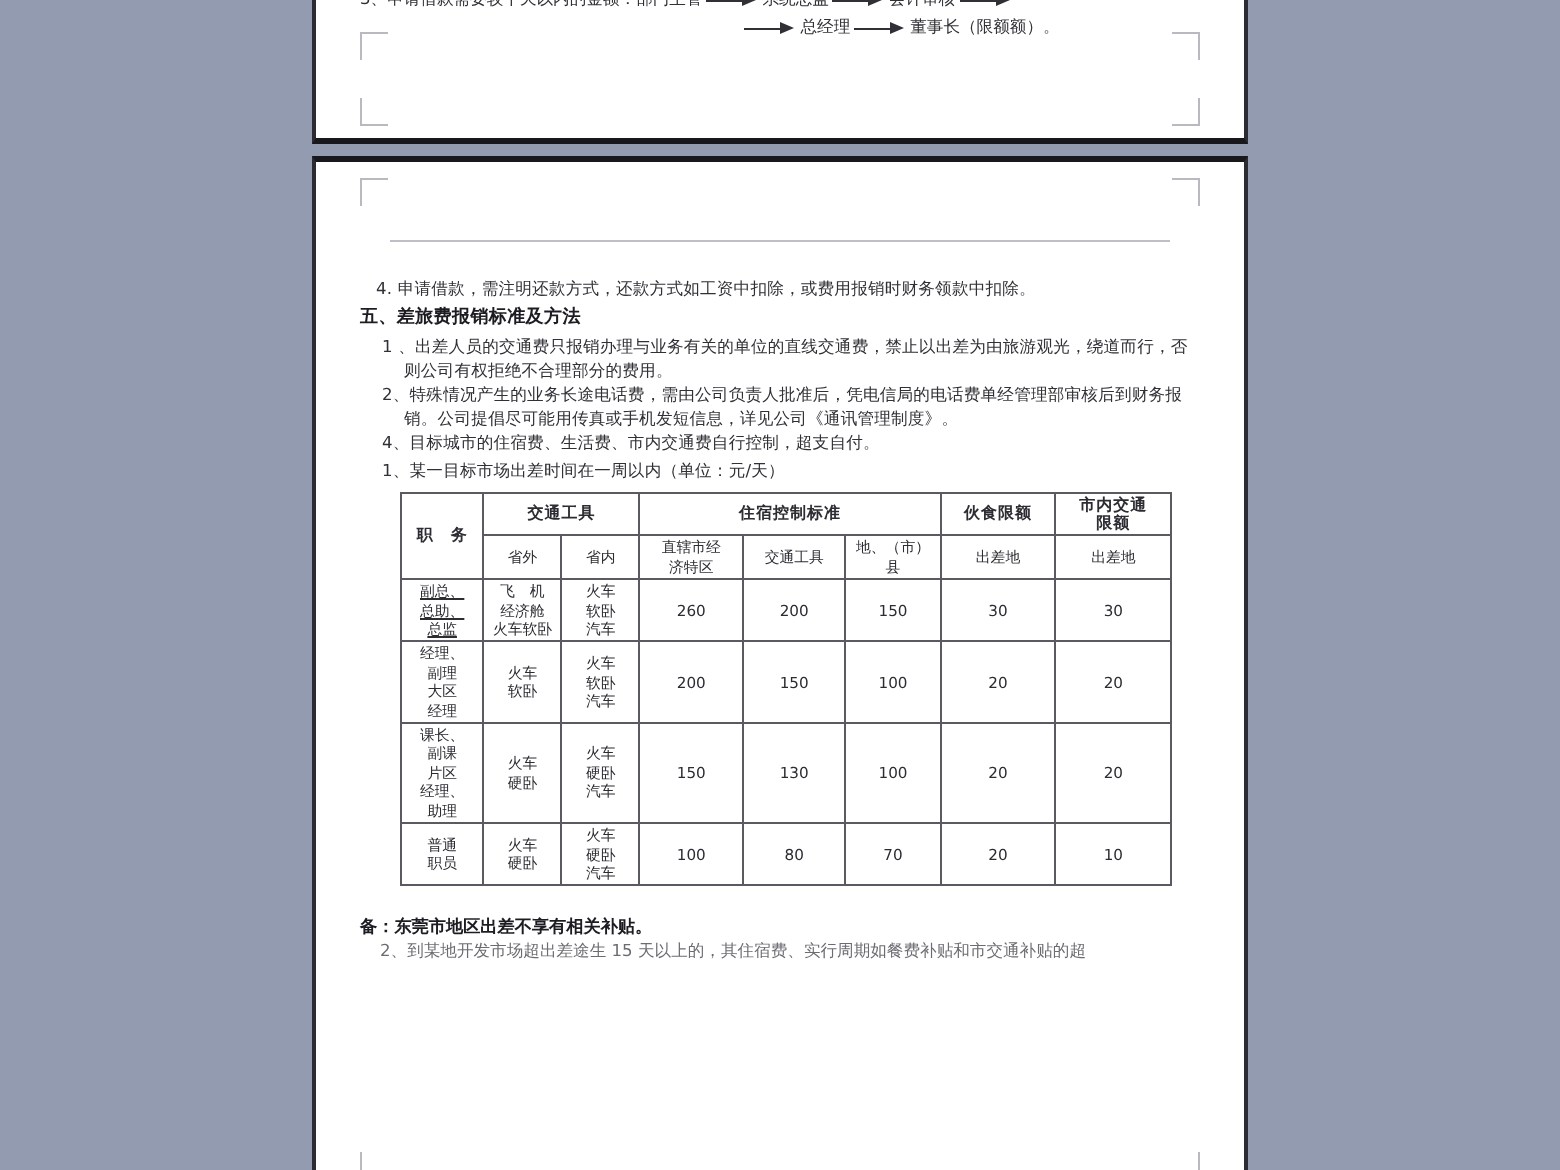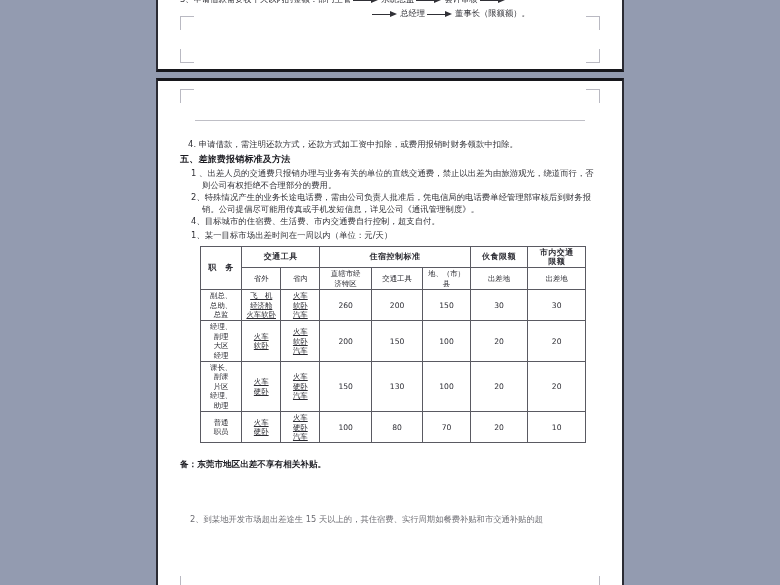--- a/index.html
+++ b/index.html
@@ -164,21 +164,20 @@
   }
   td.rolecell {
     text-align: left;
     padding-left: 4px;
     font-size: 7.4px;
     line-height: 9.6px;
   }
   td.veh {
     font-size: 7.4px;
     line-height: 9.6px;
-    text-decoration: underline;
   }
   td.num { font-size: 7.6px; }
   .c-role { width: 40px; }
   .c-prov { width: 38px; }
   .c-in   { width: 38px; }
   .c-muni { width: 50px; }
   .c-cap  { width: 50px; }
   .c-cnty { width: 46px; }
   .c-meal { width: 56px; }
   .c-traf { width: 56px; }
@@ -189,21 +188,20 @@
     color: #1c1c22;
     line-height: 12px;
     margin-top: 15px;
   }
   .foot-cut {
     font-size: 8.3px;
     color: #3a3a42;
     line-height: 11px;
     padding-left: 10px;
     opacity: .75;
-    margin-top: 44px;
   }
 </style>
 </head>
 <body>
 
 <div class="viewer">
 
   <div class="page page-prev">
     <div class="mark tl" style="left:22px; top:64px;"></div>
     <div class="mark tr" style="right:22px; top:64px;"></div>
@@ -267,21 +265,21 @@
               <th class="sub">交通工具</th>
               <th class="sub" style="white-space:pre-line;">地、（市）
 县</th>
             <th class="sub">出差地</th>
                 <th class="sub">出差地</th>
               </tr>
 
           </thead>
           <tbody>
               <tr>
-                <td class="rolecell" style="white-space: pre-line;">副总、
+                <td class="rolecell" style="white-space: pre-line; text-decoration: underline;">副总、
 总助、
 总监</td>
                 <td class="veh" style="white-space: pre-line;">飞　机
 经济舱
 火车软卧</td>
                 <td class="veh" style="white-space: pre-line;">火车
 软卧
 汽车</td>
                 <td class="num" style="white-space: pre-line;">260</td>
                 <td class="num" style="white-space: pre-line;">200</td>

